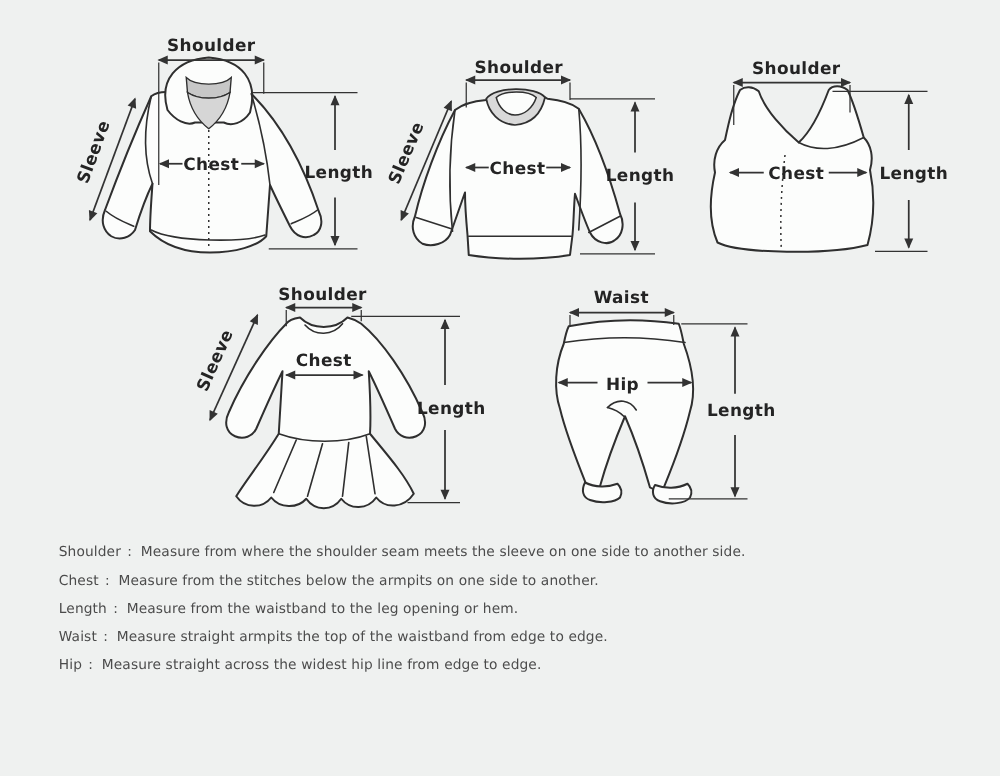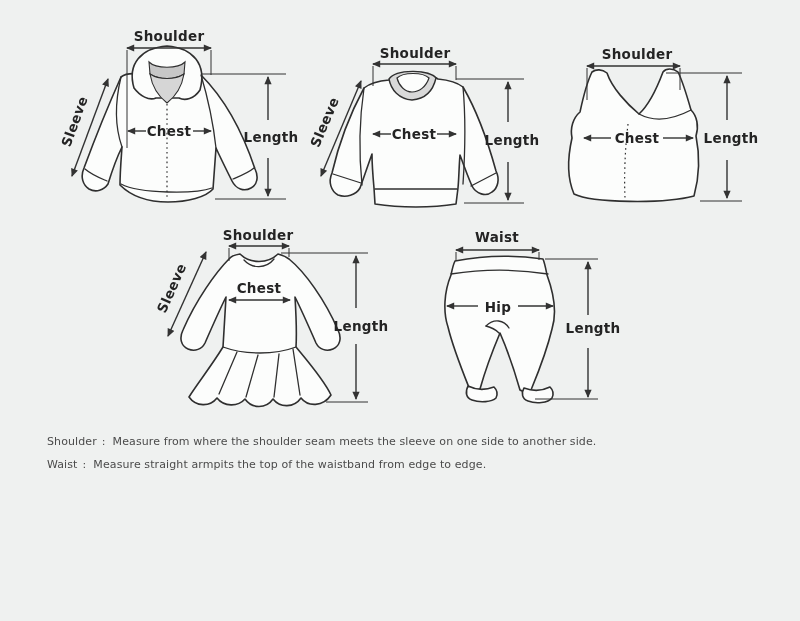--- a/index.html
+++ b/index.html
@@ -177,14 +177,17 @@
     <line class="dim" x1="588" y1="348" x2="588" y2="397" marker-end="url(#ah)"></line>
 
     <text class="lbl" x="497" y="242">Waist</text>
     <text class="lbl" x="498" y="312">Hip</text>
     <text class="lbl" x="593" y="333">Length</text>
   </g>
 </svg>
 
 <div class="defs-block">
   <div class="def-row"><span>Shoulder</span><span class="sep">:</span><span>Measure from where the shoulder seam meets the sleeve on one side to another side.</span></div>
+  <div class="def-row"><span>Chest</span><span class="sep">:</span><span>Measure from the stitches below the armpits on one side to another.</span></div>
+  <div class="def-row"><span>Length</span><span class="sep">:</span><span>Measure from the waistband to the leg opening or hem.</span></div>
   <div class="def-row"><span>Waist</span><span class="sep">:</span><span>Measure straight armpits the top of the waistband from edge to edge.</span></div>
+  <div class="def-row"><span>Hip</span><span class="sep">:</span><span>Measure straight across the widest hip line from edge to edge.</span></div>
 </div>
 
 </body></html>

